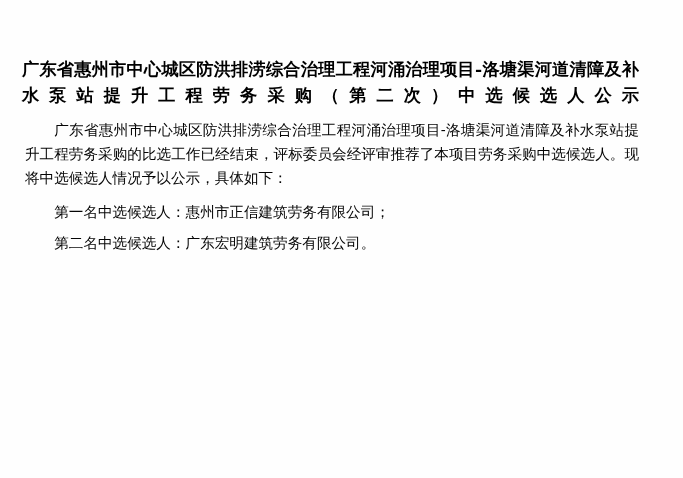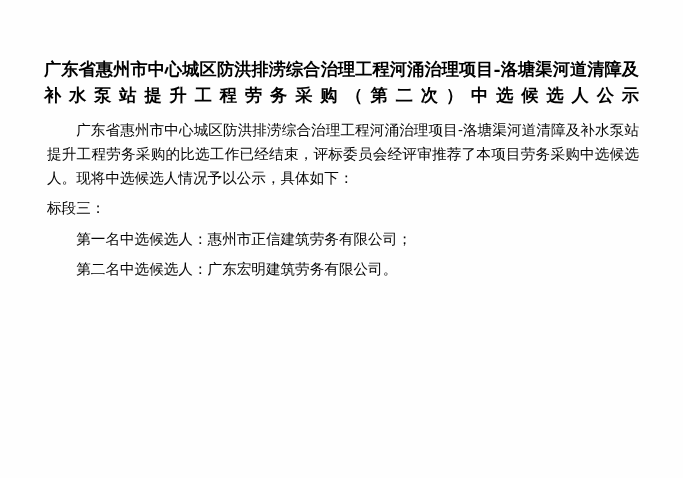--- a/index.html
+++ b/index.html
@@ -13,21 +13,21 @@
     overflow: hidden;
     font-family: "DejaVu Serif", "Liberation Serif", serif;
     color: #0a0a0a;
   }
   .page {
     position: relative;
     width: 683px;
     height: 478px;
     background: #fefefe;
     box-sizing: border-box;
-    padding: 56px 44px 0 44px;
+    padding: 56px 44px 0 22px;
   }
   .doc-title {
     font-family: "DejaVu Serif", "Liberation Serif", serif;
     font-weight: bold;
     font-size: 17.2px;
     line-height: 1.52;
     text-align: justify;
     text-align-last: justify;
     letter-spacing: 0px;
     margin: 0 0 10px 0;
@@ -51,21 +51,20 @@
 <body>
 
 <div class="page">
 
   <h1 class="doc-title">广东省惠州市中心城区防洪排涝综合治理工程河涌治理项目-洛塘渠河道清障及补水泵站提升工程劳务采购（第二次）中选候选人公示</h1>
 
   <p class="para">广东省惠州市中心城区防洪排涝综合治理工程河涌治理项目-洛塘渠河道清障及补水泵站提升工程劳务采购的比选工作已经结束，评标委员会经评审推荐了本项目劳务采购中选候选人。现将中选候选人情况予以公示，具体如下：</p>
 
   <div class="spacer-sm"></div>
 
-  <p class="para noindent">标段三：</p>
 
   <div class="spacer-sm"></div>
 
   <p class="para">第一名中选候选人：惠州市正信建筑劳务有限公司；</p>
 
   <div class="spacer-sm"></div>
 
   <p class="para">第二名中选候选人：广东宏明建筑劳务有限公司。</p>
 
   <div class="spacer-md"></div>

